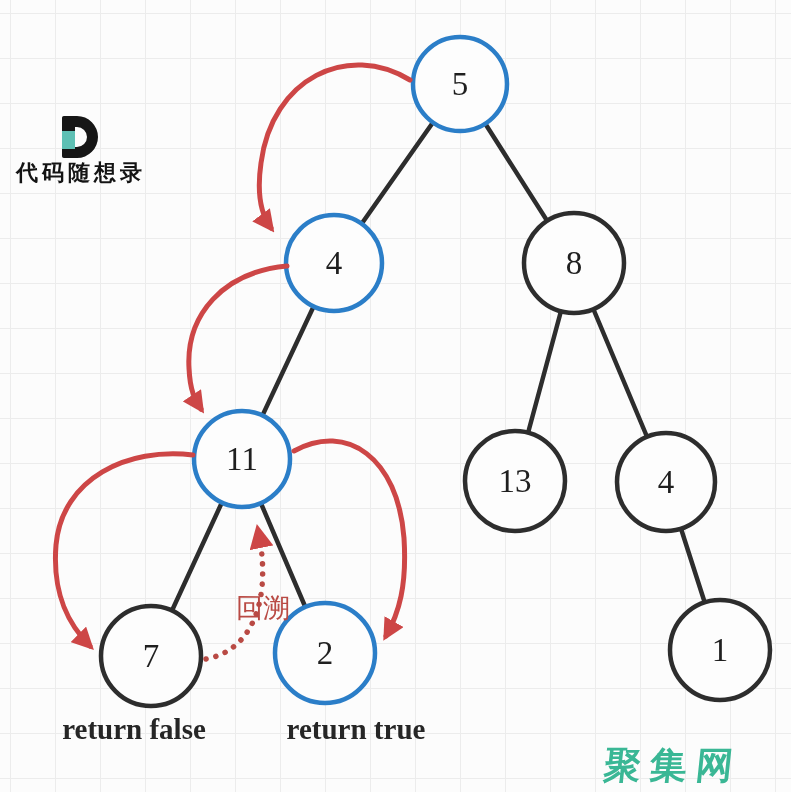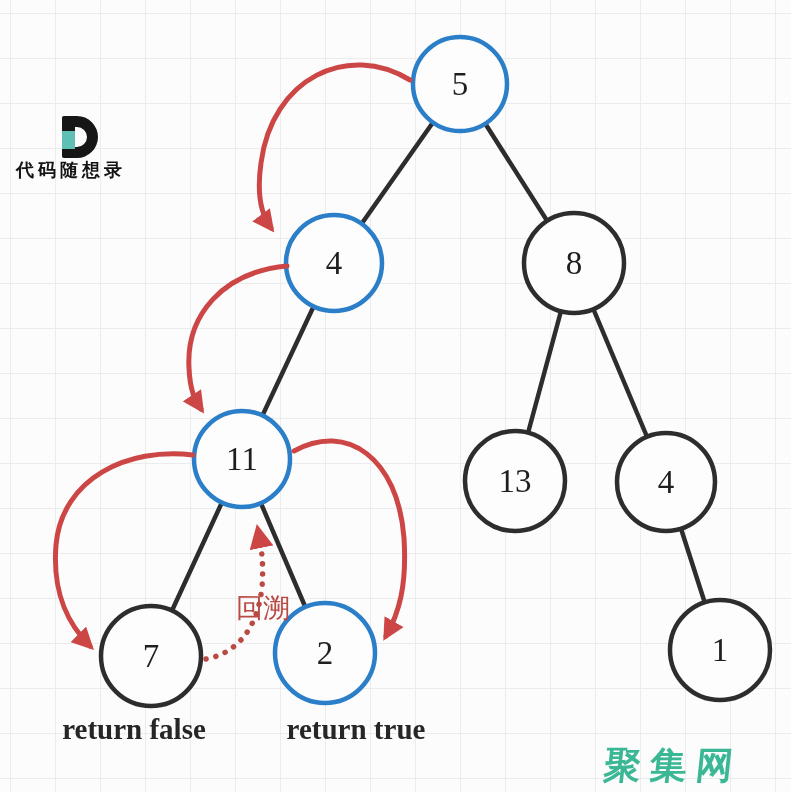--- a/index.html
+++ b/index.html
@@ -41,21 +41,21 @@
     position:absolute;left:62px;top:116px;
     width:36px;height:42px;box-sizing:border-box;
     border:11px solid #161616;border-left-width:13px;
     border-radius:2px 23px 23px 2px;
   }
   .logo-d-accent{
     position:absolute;left:62px;top:131px;width:13px;height:18px;
   }
   .logo-name{
     position:absolute;left:16px;top:158px;width:220px;
-    font-size:18px;font-weight:bold;letter-spacing:4px;color:#141414;
+    font-size:22px;font-weight:bold;letter-spacing:4px;color:#141414;
     font-family:"DejaVu Sans",sans-serif;
   }
 
   
   .watermark{
     position:absolute;left:604px;top:741px;
     font-size:37px;font-weight:900;letter-spacing:9px;
     transform:skewX(-6deg);
     font-family:"DejaVu Sans",sans-serif;
   }

